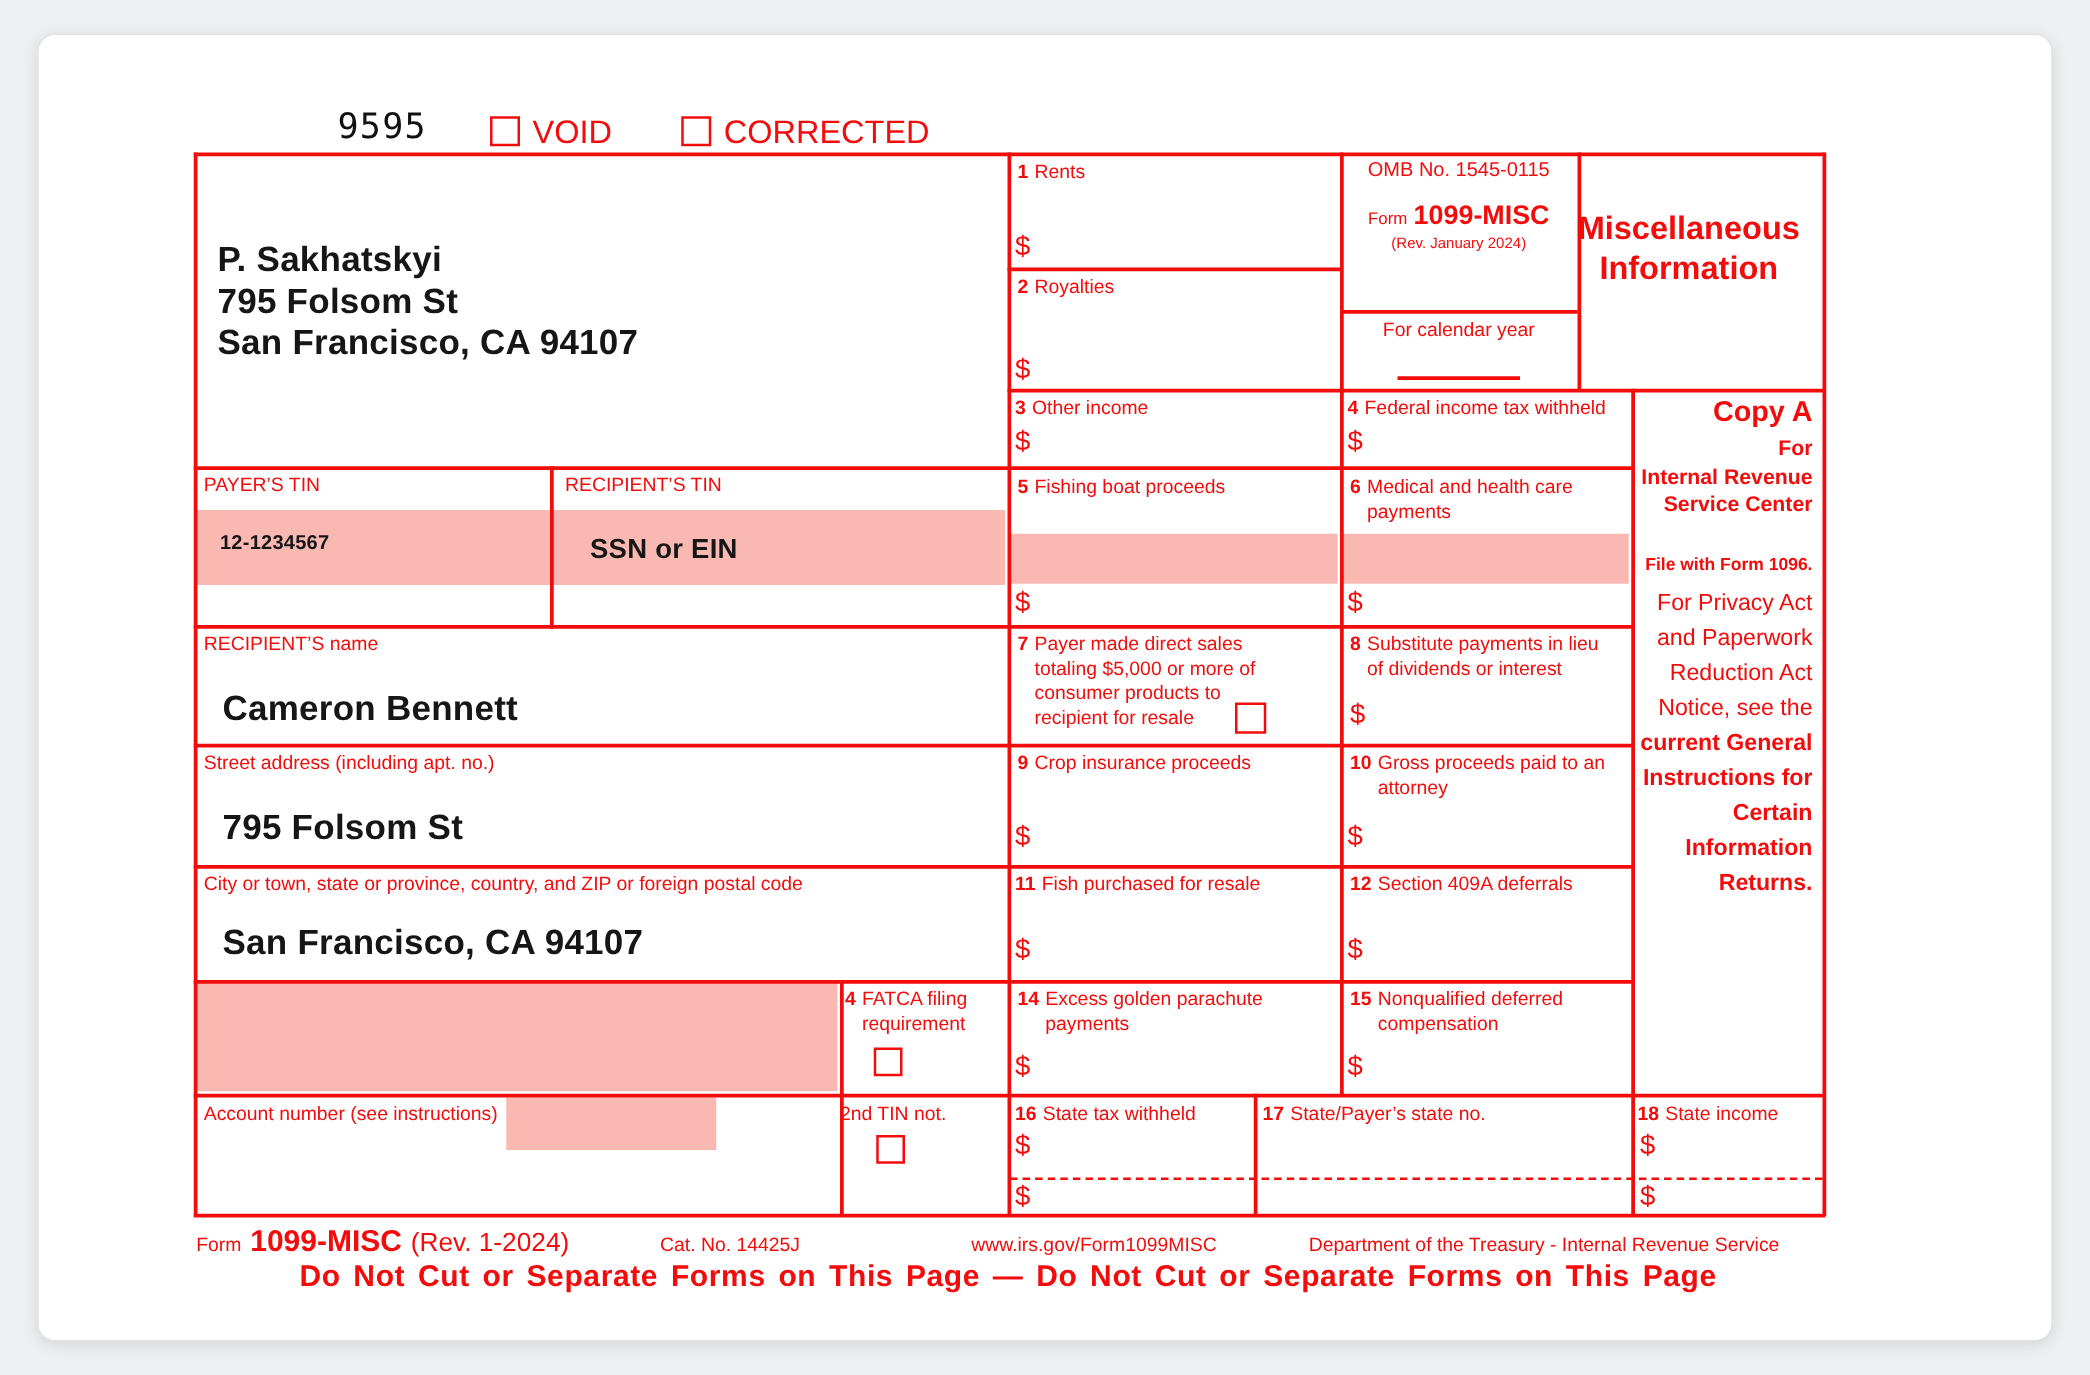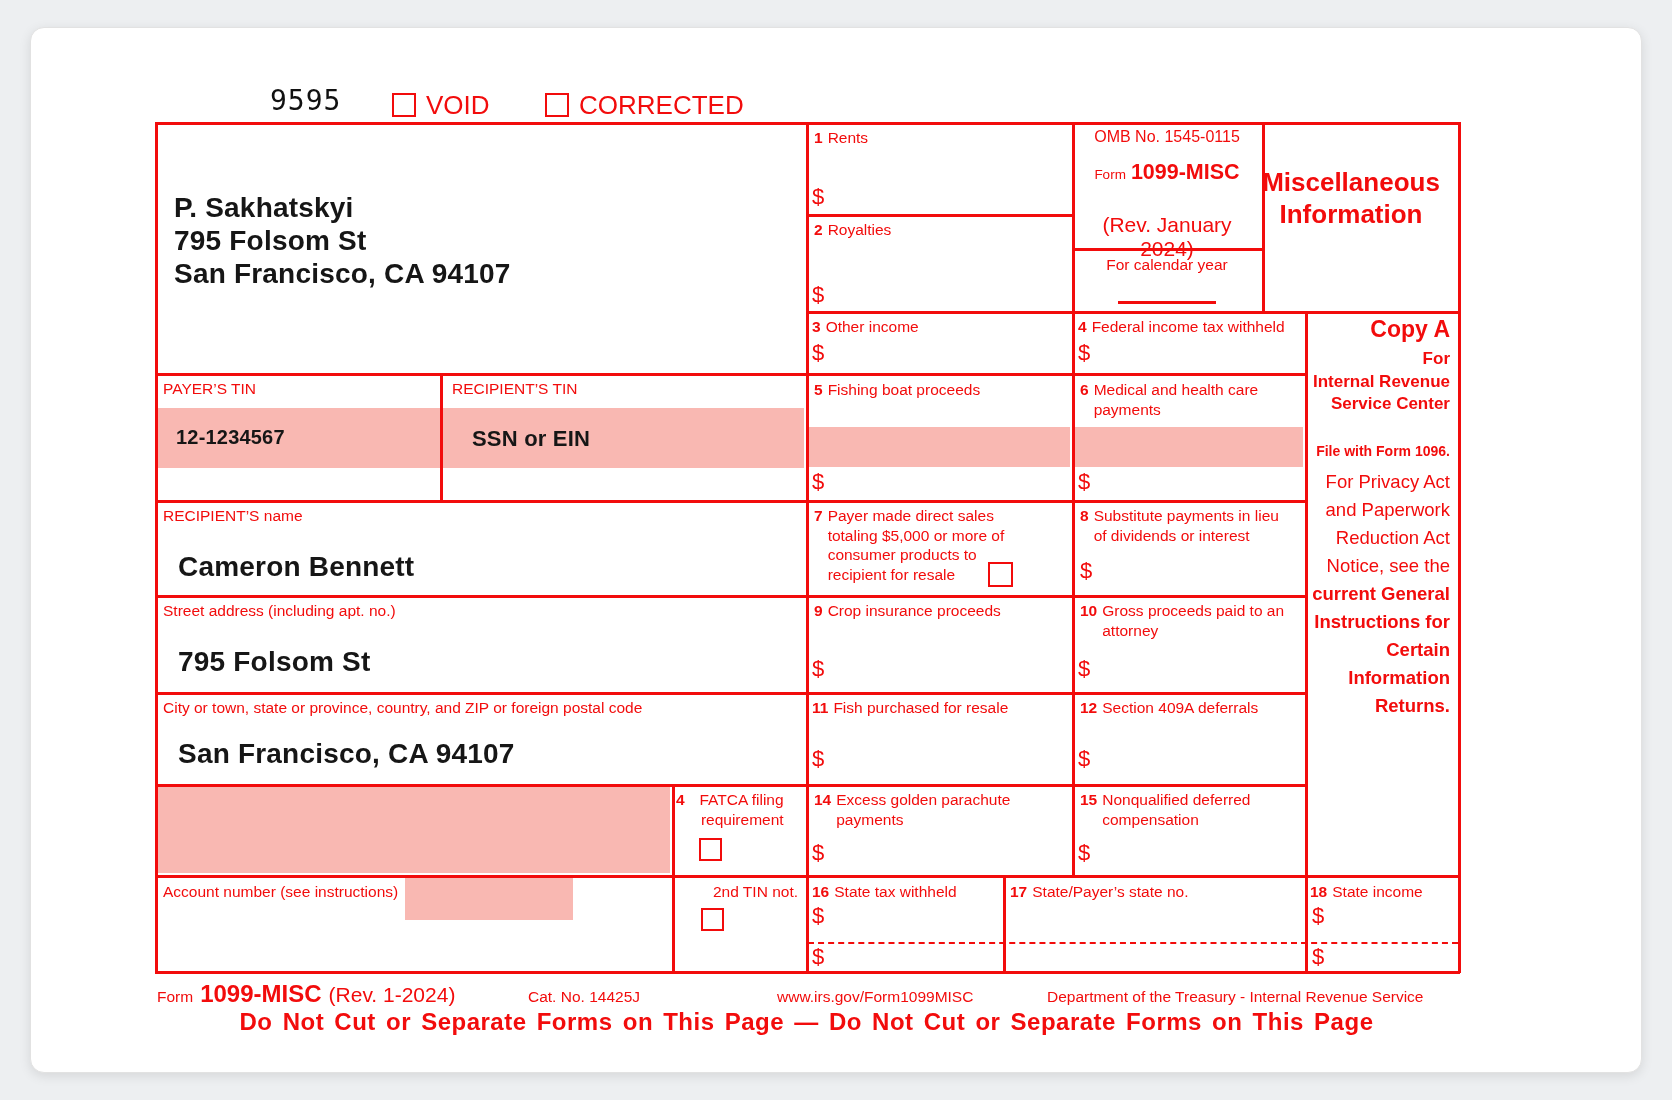--- a/index.html
+++ b/index.html
@@ -28,21 +28,21 @@
   .cb{position:absolute;border:2.5px solid var(--red);background:#fff}
   .code{position:absolute;font-family:"DejaVu Sans Mono",monospace;color:#111;font-size:28px;letter-spacing:1px}
   .toplbl{position:absolute;color:var(--red);font-size:26px;font-weight:normal}
   .bigtitle{position:absolute;left:1245px;top:166px;width:212px;text-align:center;color:var(--red);
             font-weight:bold;font-size:26px;line-height:32px}
   .ombwrap{position:absolute;left:1074px;top:128px;width:186px;text-align:center;color:var(--red)}
   .ombnum{font-size:16px}
   .ombform{display:flex;justify-content:center;align-items:baseline;gap:5px;margin-top:14px}
   .ombform .w{font-size:13.5px}
   .ombform .n{font-size:21.5px;font-weight:bold}
-  .ombrev{font-size:21px;margin-top:28px}
+  .ombrev{font-size:12px;margin-top:2px}
   .calwrap{position:absolute;left:1074px;top:256px;width:186px;text-align:center;color:var(--red);font-size:15.5px}
   .copyblk{position:absolute;left:1303px;top:316px;width:151px;text-align:right;color:var(--red);padding-right:4px}
   .copyA{font-size:23px;font-weight:bold;line-height:26px}
   .copyline{font-size:17px;font-weight:bold;line-height:22.5px}
   .fileline{font-size:14px;font-weight:bold;white-space:nowrap;margin-top:27px}
   .privacy{margin-top:9px;font-size:18.5px;line-height:28px}
   .privacy .b{font-weight:bold}
   .footer{position:absolute;color:var(--red)}
   .ff{display:flex;align-items:baseline;gap:7px;color:var(--red)}
   .ff .w{font-size:15.5px}
@@ -129,21 +129,21 @@
       <div class="b">current General</div>
       <div class="b">Instructions for</div>
       <div class="b">Certain</div>
       <div class="b">Information</div>
       <div class="b">Returns.</div>
     </div>
   </div>
 
   <div class="lbl" style="left:163px;top:379px">PAYER’S TIN</div>
   <div class="lbl" style="left:452px;top:379px">RECIPIENT’S TIN</div>
-  <div class="val" style="left:176px;top:426px;font-size:20px">12-1234567</div>
+  <div class="val" style="left:176px;top:426px;font-size:16px">12-1234567</div>
   <div class="val" style="left:472px;top:426px;font-size:22px">SSN or EIN</div>
 
   <div class="lbl" style="left:163px;top:506px">RECIPIENT’S name</div>
   <div class="val" style="left:178px;top:551px">Cameron Bennett</div>
   <div class="lbl" style="left:163px;top:601px">Street address (including apt. no.)</div>
   <div class="val" style="left:178px;top:646px">795 Folsom St</div>
   <div class="lbl" style="left:163px;top:698px">City or town, state or province, country, and ZIP or foreign postal code</div>
   <div class="val" style="left:178px;top:738px">San Francisco, CA 94107</div>
 
   <div class="lbl flex" style="left:814px;top:128px">
@@ -190,21 +190,21 @@
   <div class="lbl flex" style="left:812px;top:698px">
     <b class="bnum">11</b>
       <span>Fish purchased for resale</span>
   </div>
   <div class="lbl flex" style="left:1080px;top:698px">
     <b class="bnum">12</b>
       <span>Section 409A deferrals</span>
   </div>
   <div class="lbl flex" style="left:676px;top:790px">
     <b class="bnum">4</b>
-      <span style="width:94px;text-align:right">FATCA filing requirement</span>
+      <span style="width:94px;">FATCA filing requirement</span>
   </div>
   <div class="cb" style="left:699px;top:838px;width:23px;height:23px"></div>
   <div class="lbl flex" style="left:814px;top:790px">
     <b class="bnum">14</b>
       <span style="width:210px">Excess golden parachute payments</span>
   </div>
   <div class="lbl flex" style="left:1080px;top:790px">
     <b class="bnum">15</b>
       <span style="width:180px">Nonqualified deferred compensation</span>
   </div>
@@ -233,21 +233,21 @@
   <div class="dollar" style="left:812px;top:748px">$</div>
   <div class="dollar" style="left:1078px;top:748px">$</div>
   <div class="dollar" style="left:812px;top:842px">$</div>
   <div class="dollar" style="left:1078px;top:842px">$</div>
   <div class="dollar" style="left:812px;top:905px">$</div>
   <div class="dollar" style="left:812px;top:946px">$</div>
   <div class="dollar" style="left:1312px;top:905px">$</div>
   <div class="dollar" style="left:1312px;top:946px">$</div>
 
   <div class="lbl" style="left:163px;top:882px">Account number (see instructions)</div>
-  <div class="lbl" style="left:672px;top:882px;width:126px;text-align:right">2nd TIN not.</div>
+  <div class="lbl" style="left:672px;top:882px;width:126px;text-align:left">2nd TIN not.</div>
   <div class="cb" style="left:701px;top:908px;width:23px;height:23px"></div>
 
   <div class="ff" style="position:absolute;left:157px;top:980px">
     <span class="w">Form</span>
     <span class="n">1099-MISC</span>
     <span class="r">(Rev. 1-2024)</span>
   </div>
   <div class="footer fsmall" style="left:528px;top:988px">Cat. No. 14425J</div>
   <div class="footer fsmall" style="left:777px;top:988px">www.irs.gov/Form1099MISC</div>
   <div class="footer fsmall" style="left:1047px;top:988px">Department of the Treasury - Internal Revenue Service</div>

